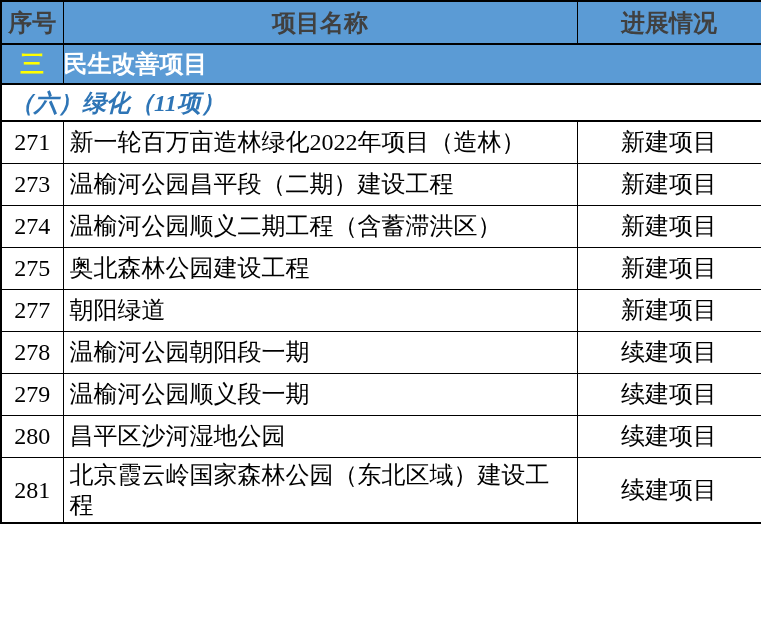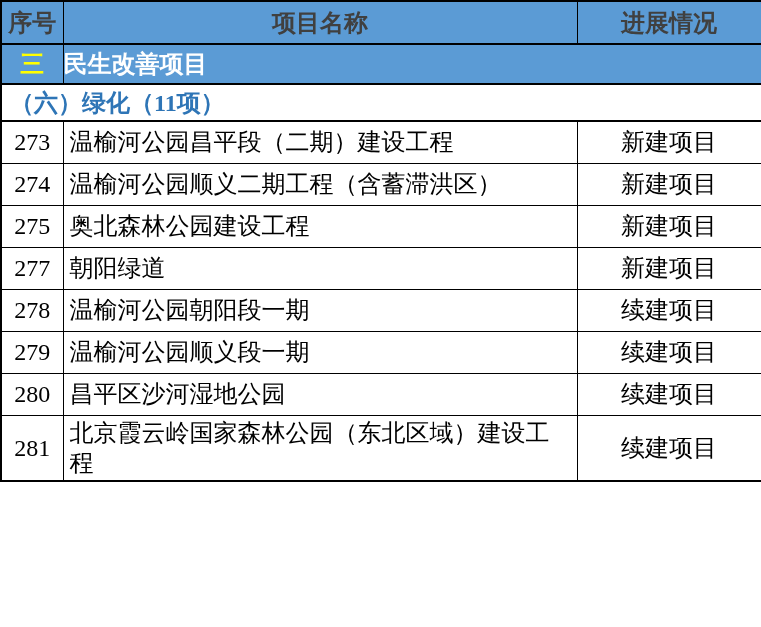--- a/index.html
+++ b/index.html
@@ -46,20 +46,21 @@
   tr.section-row td.sec-name { color: #ffffff; text-align: left; }
   
   tr.subsection-row td {
     background: #ffffff;
     color: #2e75b6;
     font-weight: bold;
     height: 37px;
     text-align: left;
     padding-left: 8px;
     border-bottom-width: 2px;
+    font-style: italic;
   }
   
   tr.data-row td { background: #ffffff; height: 42px; }
   tr.data-row.tall-65 td { height: 65px; }
   tr.data-row.tall-60 td { height: 60px; }
   td.cell-no { text-align: center; }
   td.cell-name { text-align: left; padding: 2px 6px; }
   td.cell-status { text-align: center; }
 </style>
 </head>
@@ -81,20 +82,25 @@
 
       <tr class="section-row">
         <td class="sec-no">三</td>
         <td class="sec-name" colspan="2">民生改善项目</td>
       </tr>
 
       <tr class="subsection-row">
         <td colspan="3">（六）绿化（11项）</td>
       </tr>
 
+      <tr class="data-row">
+        <td class="cell-no">271</td>
+        <td class="cell-name">新一轮百万亩造林绿化2022年项目（造林）</td>
+        <td class="cell-status">新建项目</td>
+      </tr>
       <tr class="data-row">
         <td class="cell-no">273</td>
         <td class="cell-name">温榆河公园昌平段（二期）建设工程</td>
         <td class="cell-status">新建项目</td>
       </tr>
       <tr class="data-row">
         <td class="cell-no">274</td>
         <td class="cell-name">温榆河公园顺义二期工程（含蓄滞洪区）</td>
         <td class="cell-status">新建项目</td>
       </tr>

